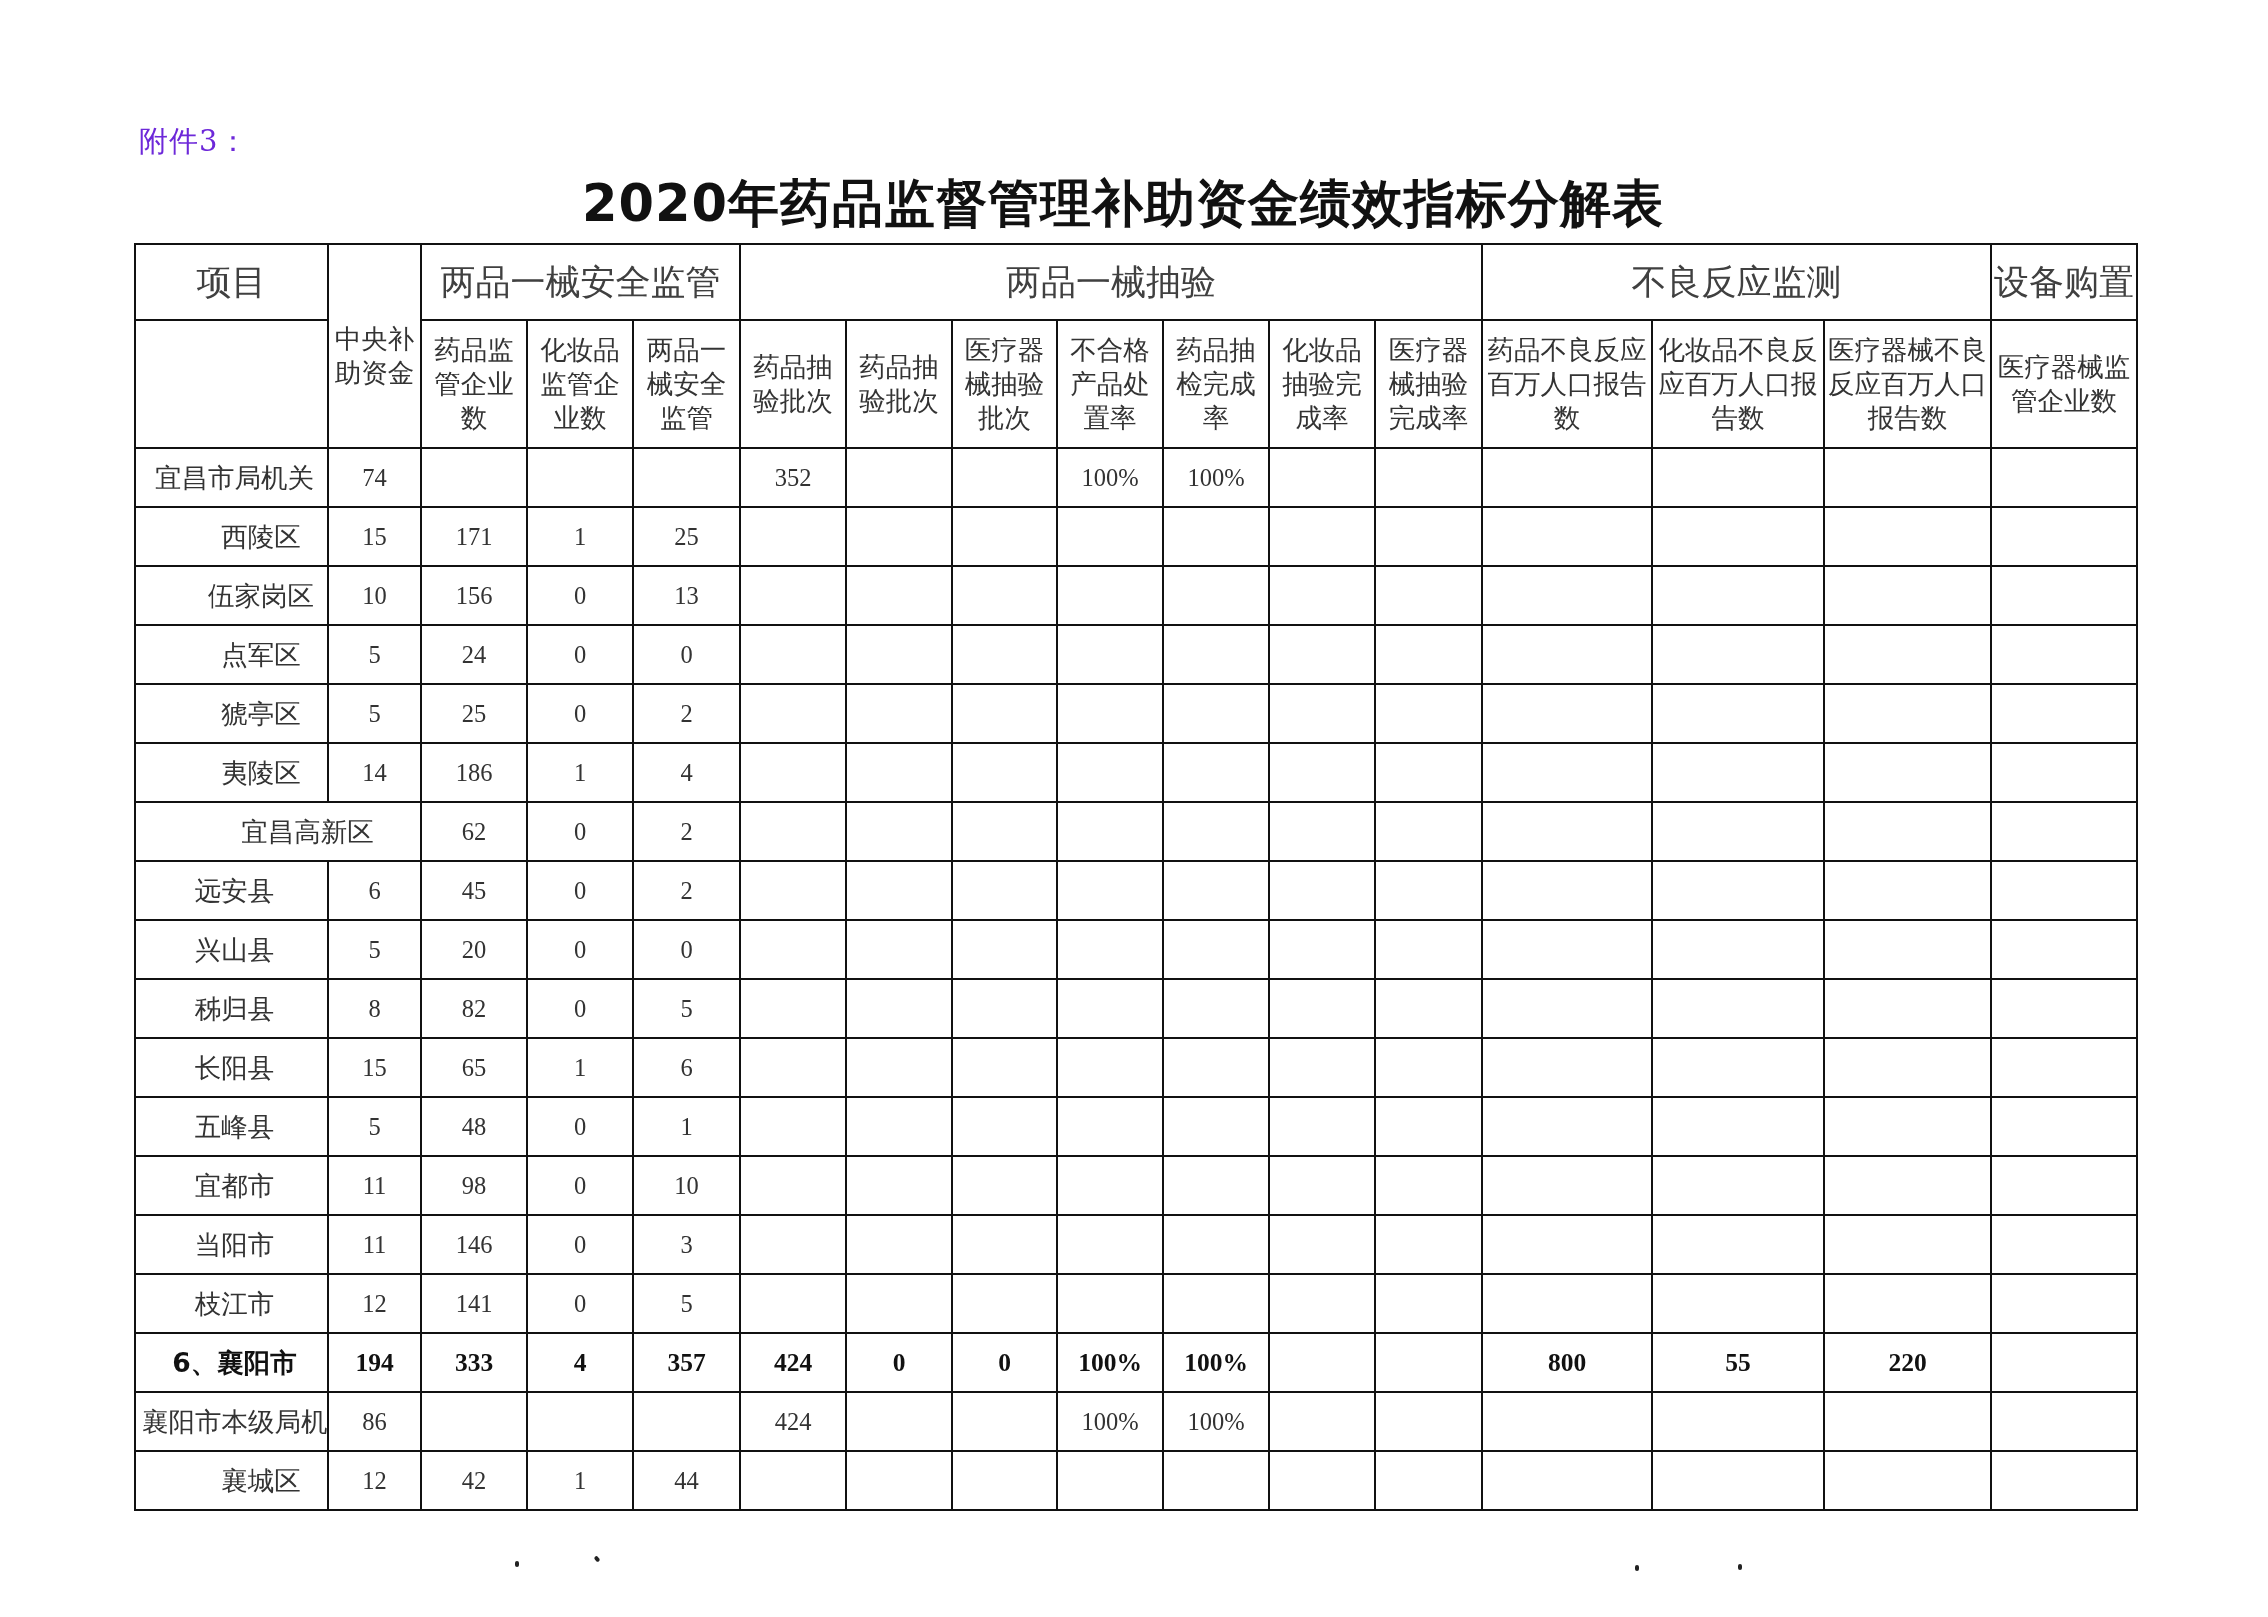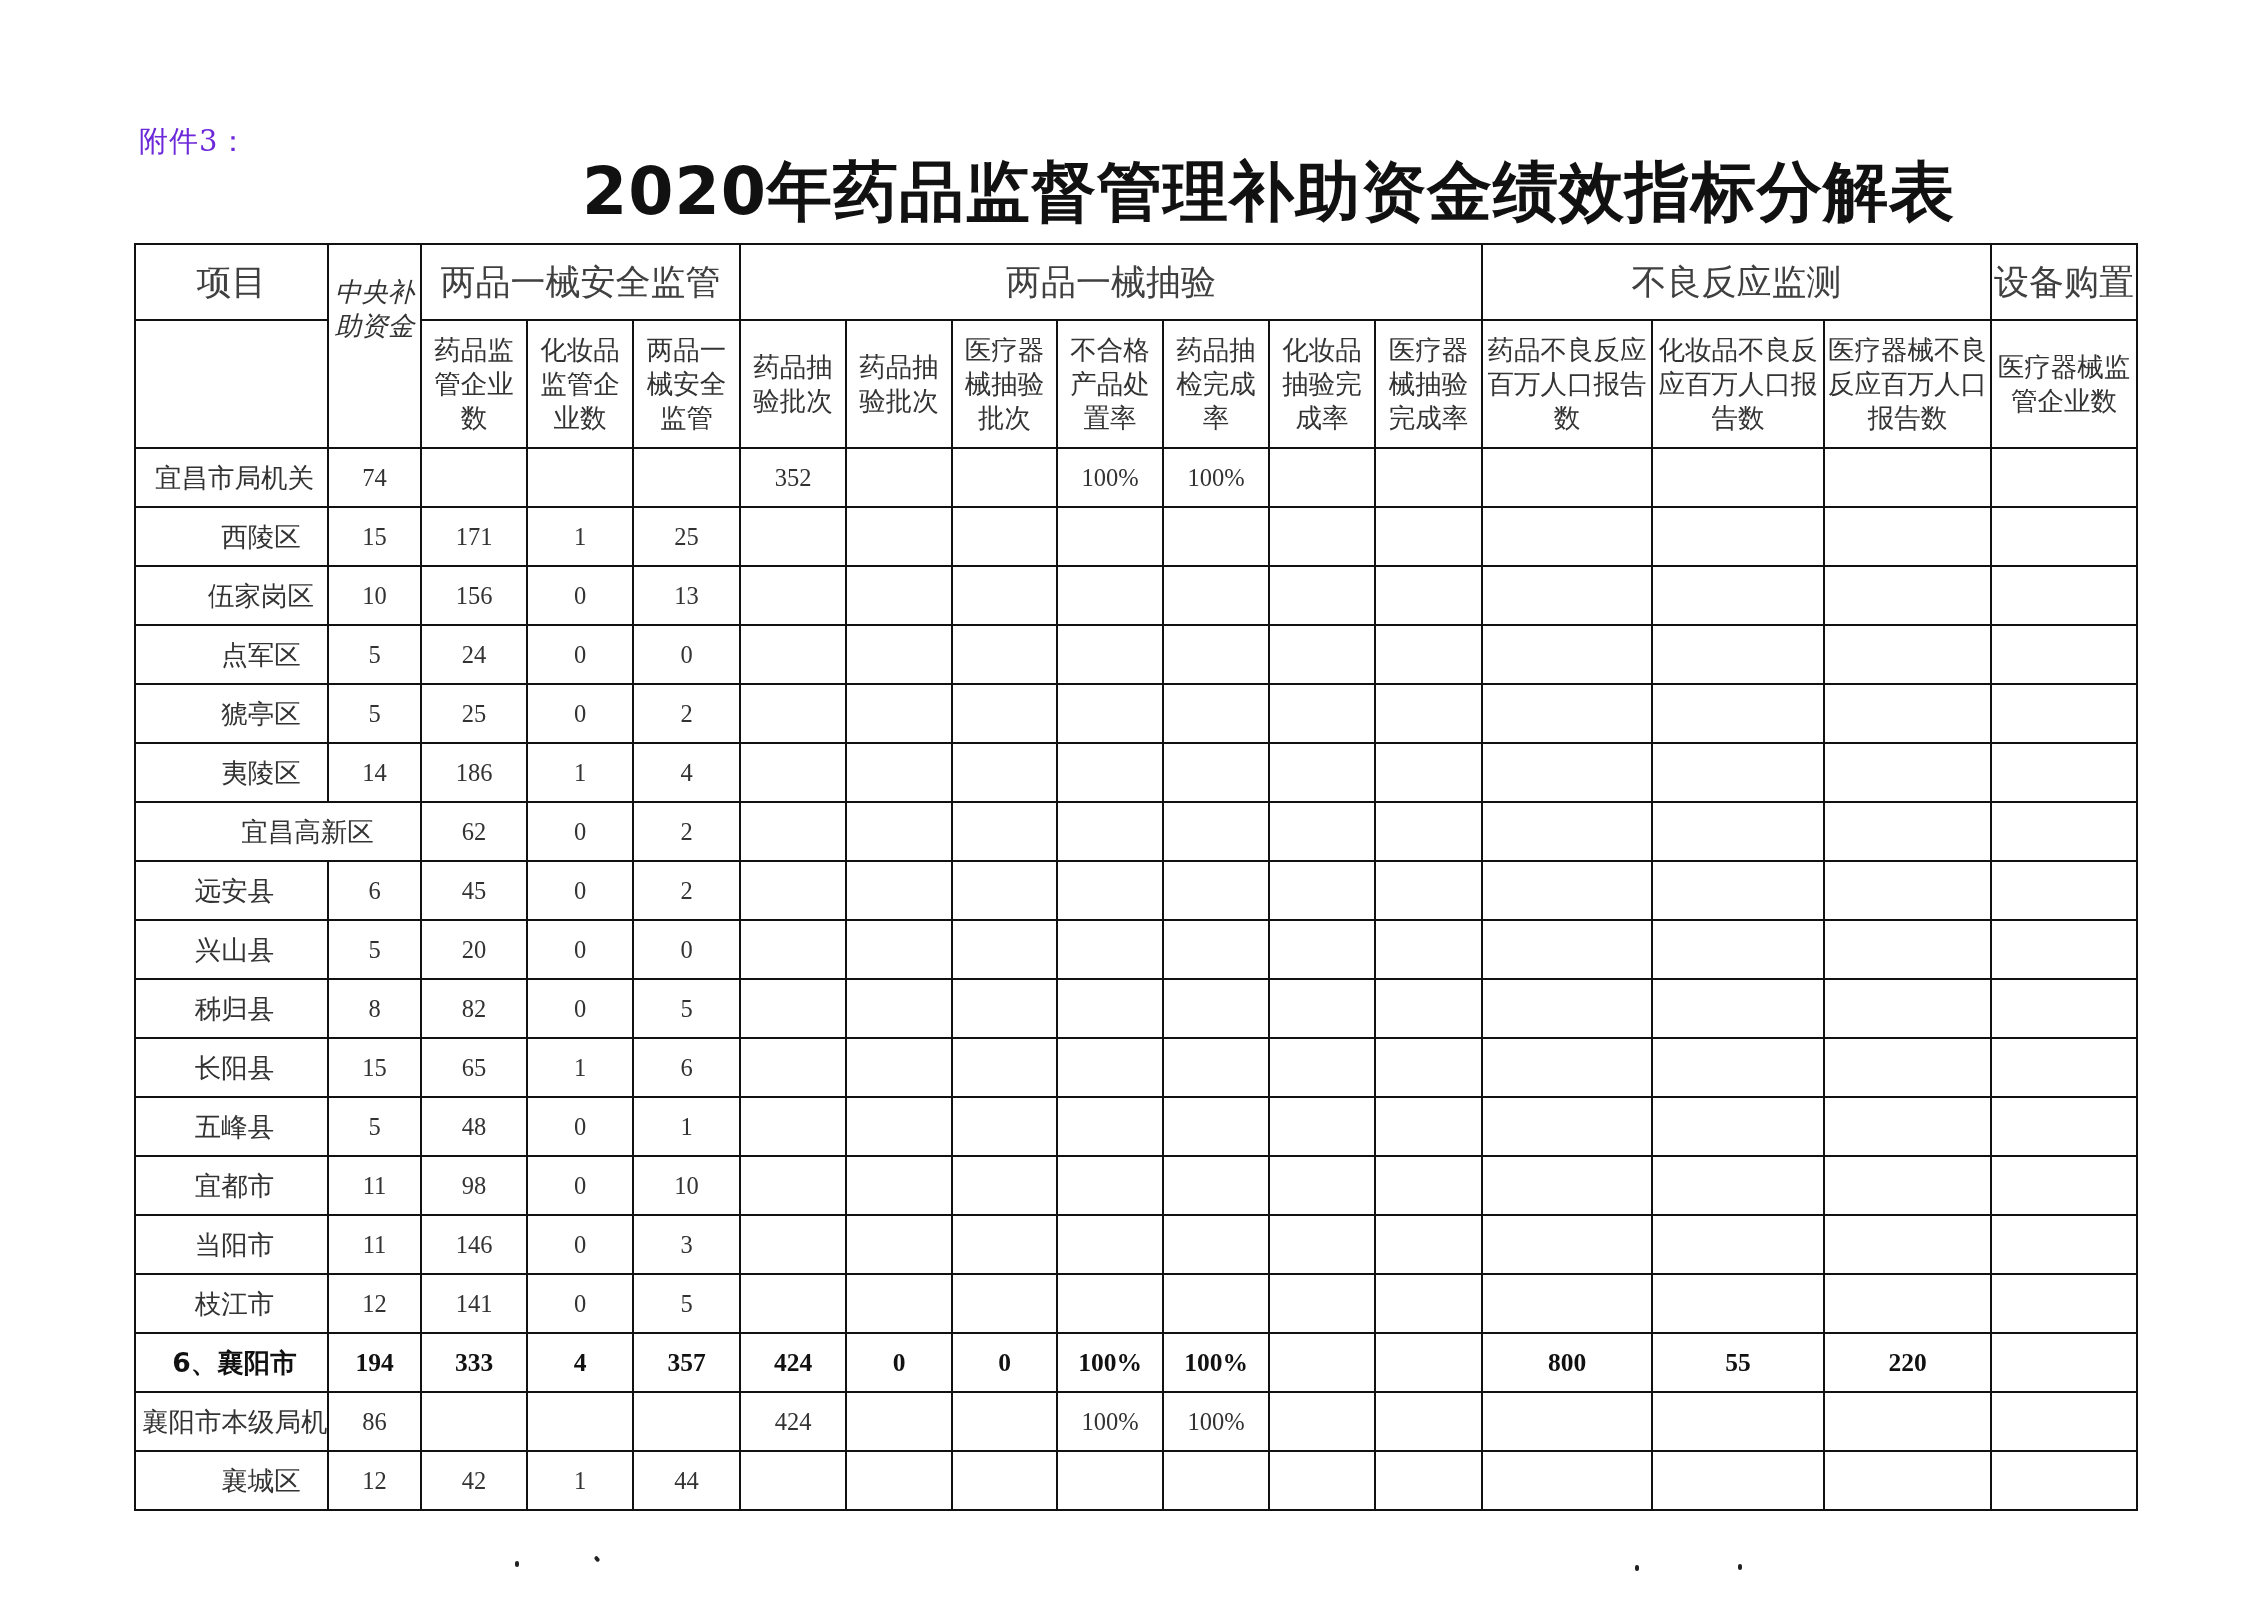--- a/index.html
+++ b/index.html
@@ -19,25 +19,25 @@
       position: absolute;
       left: 139px;
       top: 122px;
       font-size: 29px;
       letter-spacing: 1px;
       color: #6d28d9;
     }
     .doc-title {
       position: absolute;
       left: 582px;
-      top: 161px;
+      top: 173px;
       width: 1102px;
       font-family: "DejaVu Sans", "Liberation Sans", sans-serif;
       font-weight: bold;
-      font-size: 65px;
+      font-size: 51px;
       line-height: 61px;
       white-space: nowrap;
       color: #111;
       letter-spacing: 1px;
     }
     table.perf-table {
       position: absolute;
       left: 134px;
       top: 243px;
       border-collapse: collapse;
@@ -102,21 +102,21 @@
     <col style="width:106px">
     <col style="width:107px">
     <col style="width:170px">
     <col style="width:172px">
     <col style="width:167px">
     <col style="width:146px">
   </colgroup>
   <thead>
     <tr class="h-row1">
       <td class="group">项目</td>
-      <td class="wrap" rowspan="2" style="vertical-align:top;padding-top:30px;font-style:italic;">
+      <td class="wrap" rowspan="2" style="vertical-align:top;padding-top:77px;">
         <span>中央补助资金</span>
       </td>
       <td class="group" colspan="3">两品一械安全监管</td>
       <td class="group" colspan="7">两品一械抽验</td>
       <td class="group" colspan="3">不良反应监测</td>
       <td class="group">设备购置</td>
     </tr>
     <tr class="h-row2" id="subheader-row">
       <td></td>
     <td class="wrap">药品监管企业数</td>

